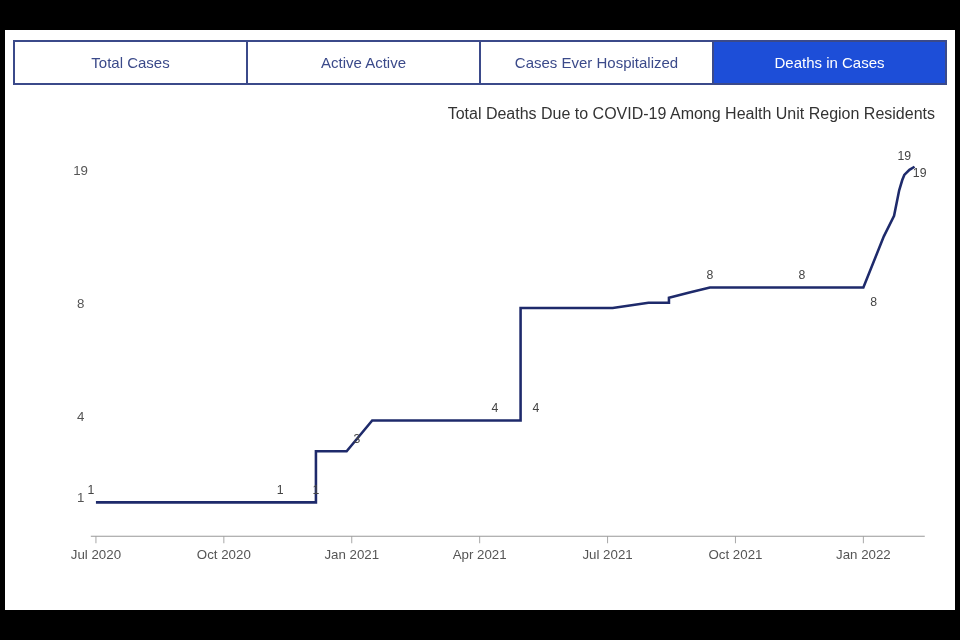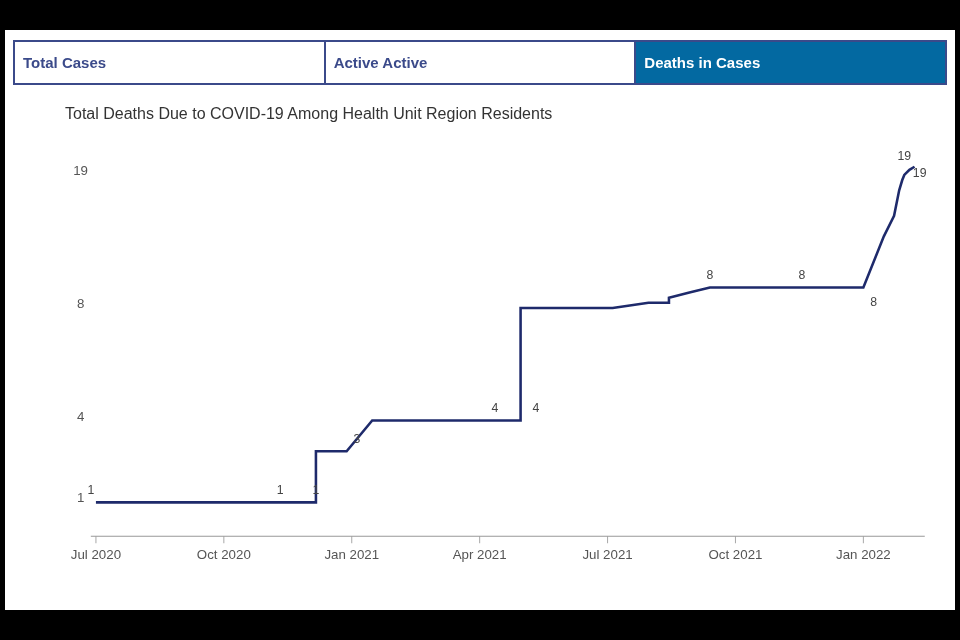--- a/index.html
+++ b/index.html
@@ -21,59 +21,61 @@
     }
     .tabs {
       display: flex;
       flex-direction: row;
       border: 2px solid #3b4a8a;
       margin: 10px 8px 0 8px;
     }
     .tab {
       flex: 1;
       padding: 12px 8px;
-      font-weight: bold;
+      text-align: center;
+      font-weight: normal;
       font-size: 15px;
       cursor: pointer;
       border-right: 2px solid #3b4a8a;
       color: #3b4a8a;
       background: #fff;
     }
     .tab:last-child {
       border-right: none;
     }
     .tab.active {
-      background: #0369a1;
+      background: #1d4ed8;
       color: #fff;
     }
     .chart-area {
       flex: 1;
       position: relative;
       padding: 20px 20px 50px 50px;
     }
     .chart-title {
       font-size: 16px;
       color: #333;
       margin-bottom: 10px;
-      text-align: left;
+      text-align: right;
       padding-left: 10px;
     }
     .chart-svg-container {
       width: 100%;
       height: calc(100% - 30px);
       position: relative;
     }
   </style>
 </head>
 <body>
 
 <div class="main-container">
   <div class="tabs">
     <div class="tab">Total Cases</div>
     <div class="tab">Active Active</div>
+    <div class="tab">Cases Ever Hospitalized</div>
     <div class="tab active">Deaths in Cases</div>
   </div>
 
   <div class="chart-area">
     <div class="chart-title">Total Deaths Due to COVID-19 Among Health Unit Region Residents</div>
     <div class="chart-svg-container">
       <svg width="100%" height="100%" viewBox="0 0 860 430">
 
         <text x="25" y="40" font-size="13" fill="#555" text-anchor="middle">19</text>
         <text x="25" y="170" font-size="13" fill="#555" text-anchor="middle">8</text>

